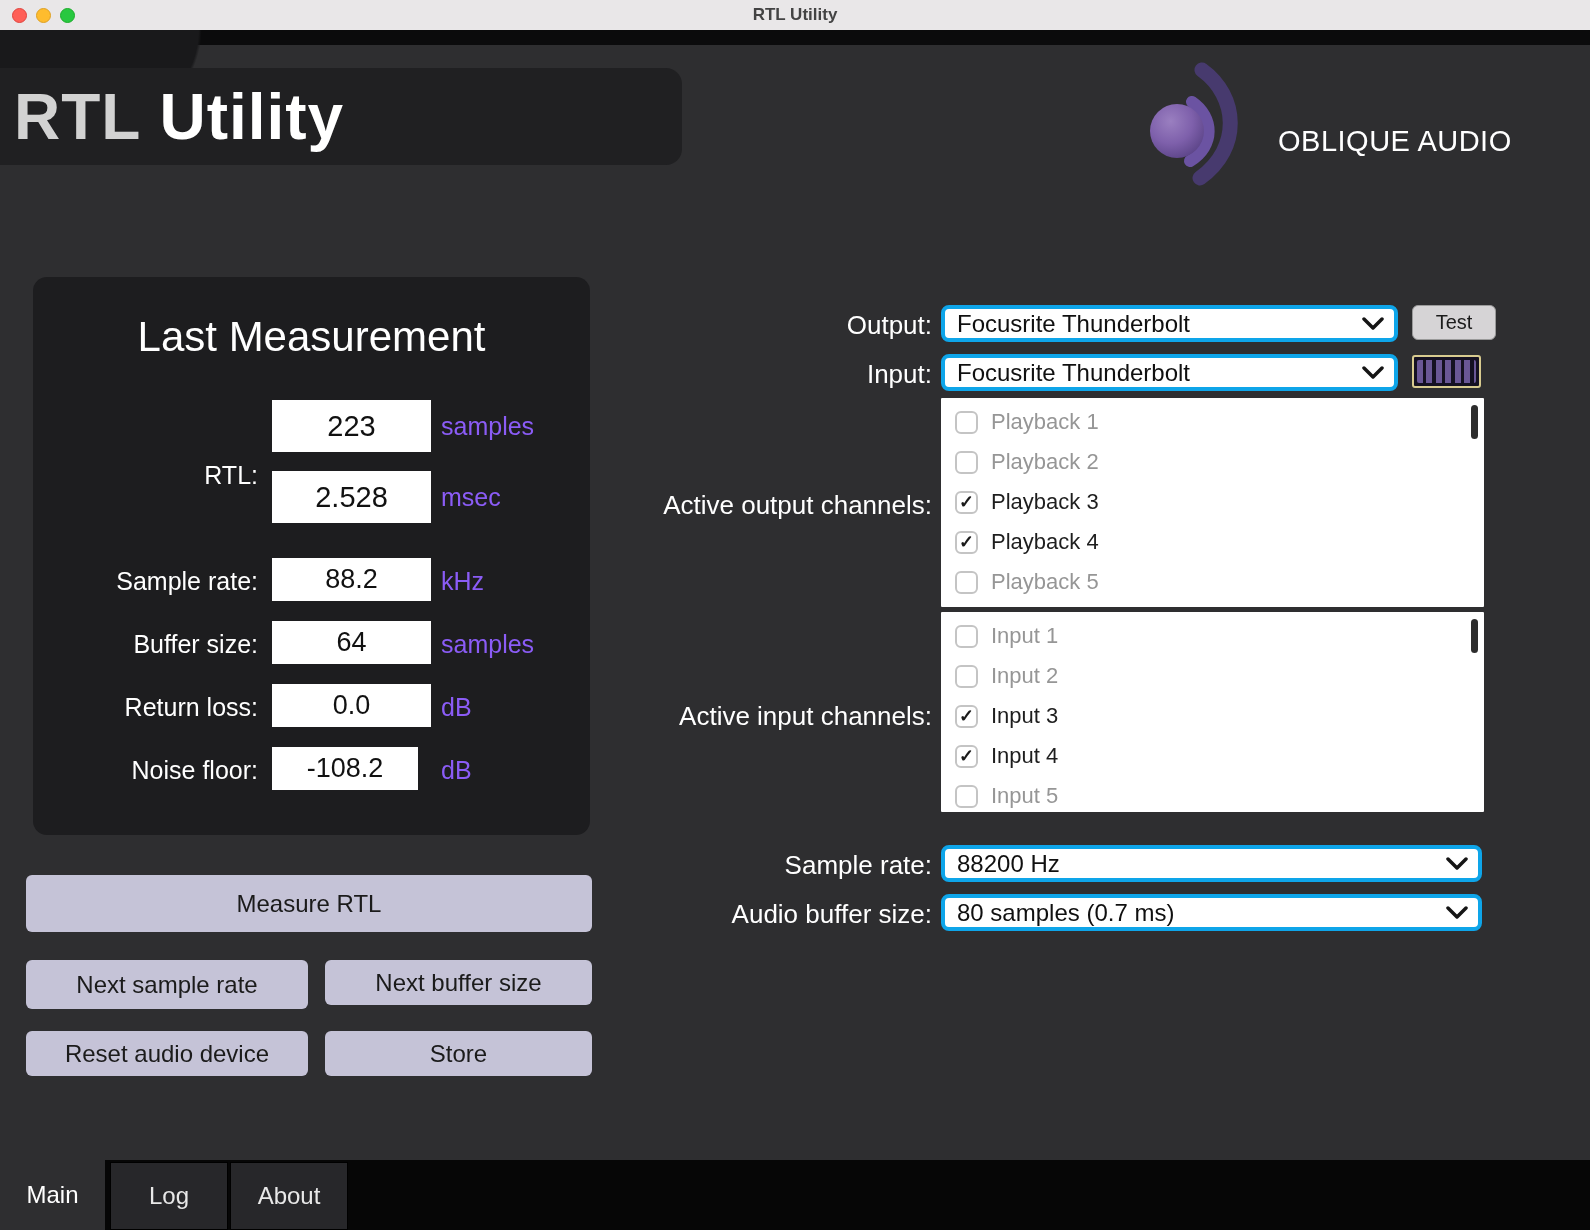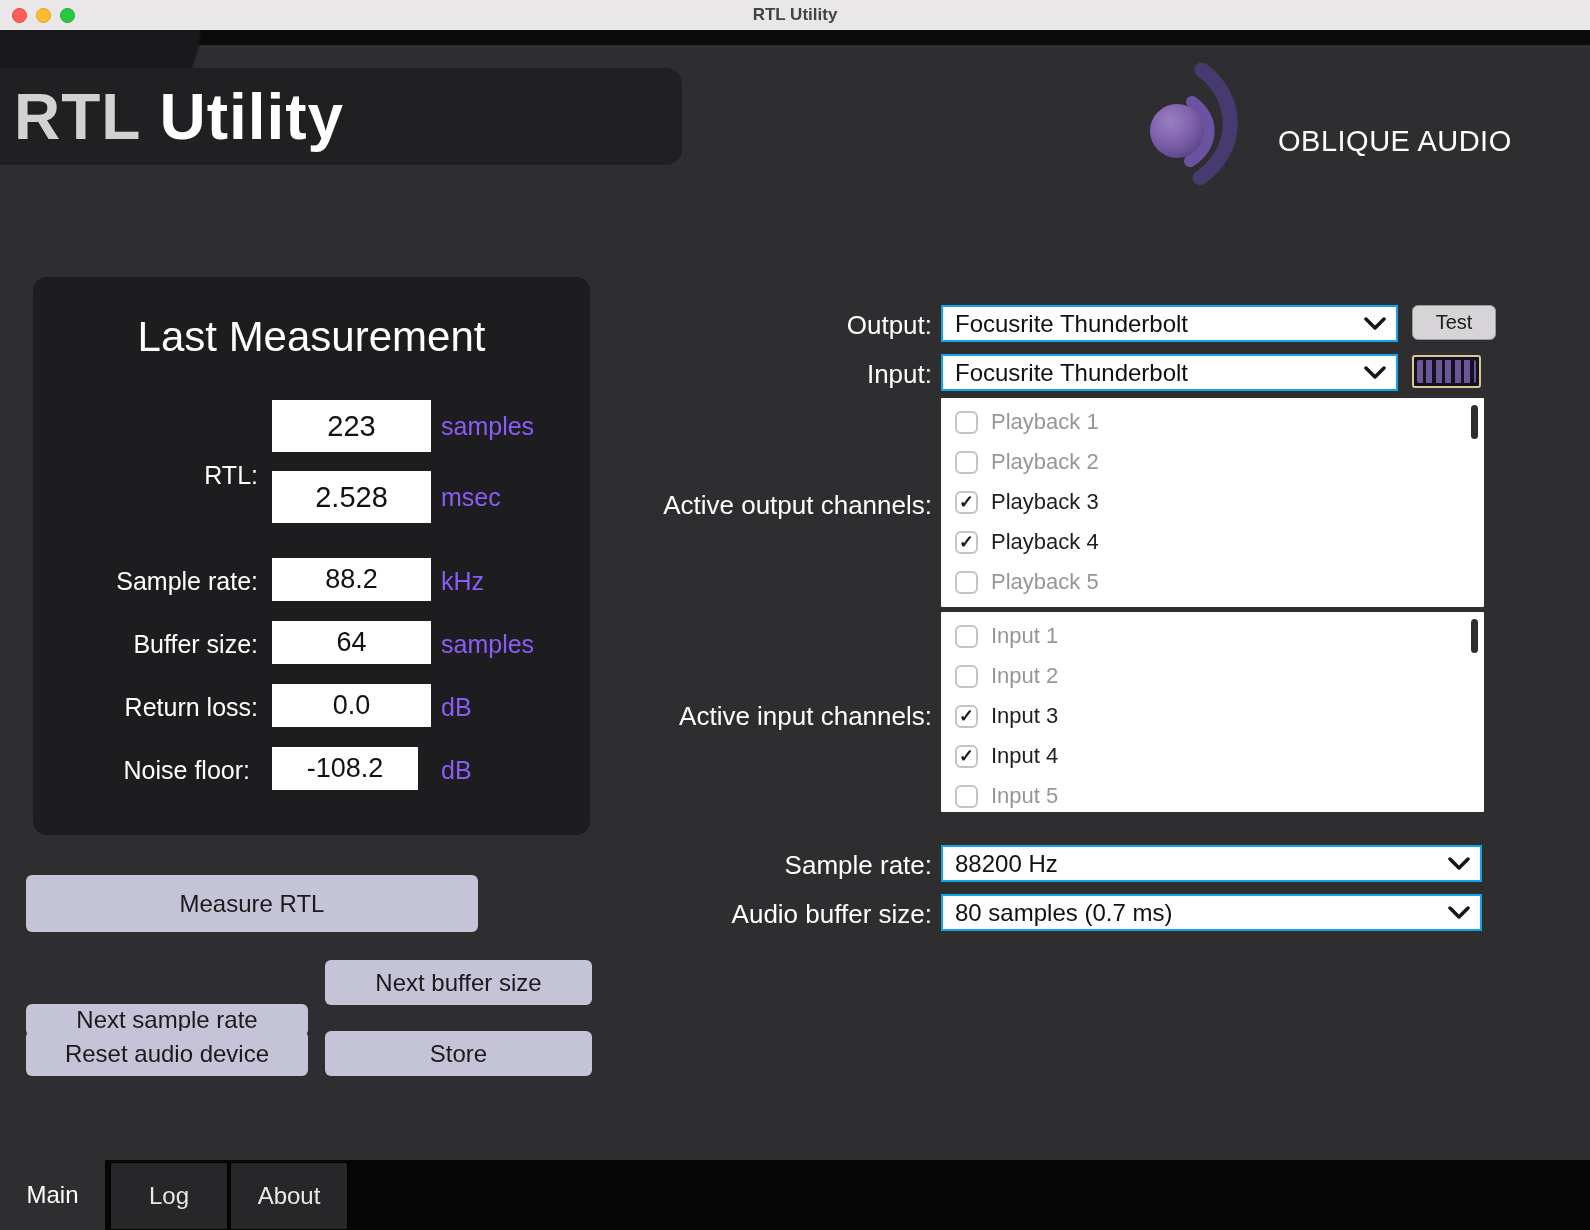--- a/index.html
+++ b/index.html
@@ -57,21 +57,21 @@
   .lm-unit  { position:absolute; color:#8b5cf6; font-size:25px; }
   
   .btn {
     position:absolute; background:#c5c3d7; border:none; border-radius:6px;
     color:#1b1b1b; font-size:24px; font-family:"Liberation Sans",sans-serif;
     cursor:pointer; display:flex; align-items:center; justify-content:center;
   }
   
   .row-label { position:absolute; color:#fff; font-size:26px; text-align:right; }
   .dropdown {
-    position:absolute; background:#ffffff; border:2px solid #0ea5e9; border-radius:0;
+    position:absolute; background:#ffffff; border:4px solid #0ea5e9; border-radius:8px;
     display:flex; align-items:center; height:37px; cursor:pointer;
   }
   .dropdown .dd-text { font-size:24px; color:#101010; padding-left:12px; flex:1;
     white-space:nowrap; overflow:hidden; }
   .dropdown .chev { margin-right:10px; display:flex; align-items:center; }
   .test-btn {
     position:absolute; background:#d6d4d6; border:1px solid #9a9a9a; border-radius:6px;
     color:#1b1b1b; font-size:20px; display:flex; align-items:center; justify-content:center;
     cursor:pointer;
   }
@@ -162,27 +162,27 @@
     <div class="lm-unit" style="top:290px; left:408px;">kHz</div>
 
     <div class="lm-label" style="top:353px; left:10px;">Buffer size:</div>
     <div class="field" style="top:344px; left:239px; width:159px; height:43px; font-size:27px;">64</div>
     <div class="lm-unit" style="top:353px; left:408px;">samples</div>
 
     <div class="lm-label" style="top:416px; left:10px;">Return loss:</div>
     <div class="field" style="top:407px; left:239px; width:159px; height:43px; font-size:27px;">0.0</div>
     <div class="lm-unit" style="top:416px; left:408px;">dB</div>
 
-    <div class="lm-label" style="top:479px; left:2px;">Noise floor:</div>
+    <div class="lm-label" style="top:479px; left:10px;">Noise floor:</div>
     <div class="field" style="top:470px; left:239px; width:146px; height:43px; font-size:27px;">-108.2</div>
     <div class="lm-unit" style="top:479px; left:408px;">dB</div>
   </div>
 
-  <button class="btn" style="top:875px; left:26px; width:452px; height:57px;">Measure RTL</button>
-  <button class="btn" style="top:960px; left:26px; width:282px; height:32px;margin-top:44px;">Next sample rate</button>
+  <button class="btn" style="top:875px; left:26px; width:566px; height:57px;">Measure RTL</button>
+  <button class="btn" style="top:960px; left:26px; width:282px; height:49px;">Next sample rate</button>
   <button class="btn" style="top:960px; left:325px; width:267px; height:45px;">Next buffer size</button>
   <button class="btn" style="top:1031px; left:26px; width:282px; height:45px;">Reset audio device</button>
   <button class="btn" style="top:1031px; left:325px; width:267px; height:45px;">Store</button>
 
   <div class="row-label" style="top:310px; left:662px; width:270px;">Output:</div>
   <div class="dropdown" style="top:305px; left:941px; width:457px;">
     <span class="dd-text">Focusrite Thunderbolt</span>
     <span class="chev">
       <svg width="22" height="14" viewBox="0 0 22 14">
           <polyline points="2,2 11,11 20,2" stroke="#151515" stroke-width="3.5" fill="none" stroke-linecap="round" stroke-linejoin="round"></polyline>

